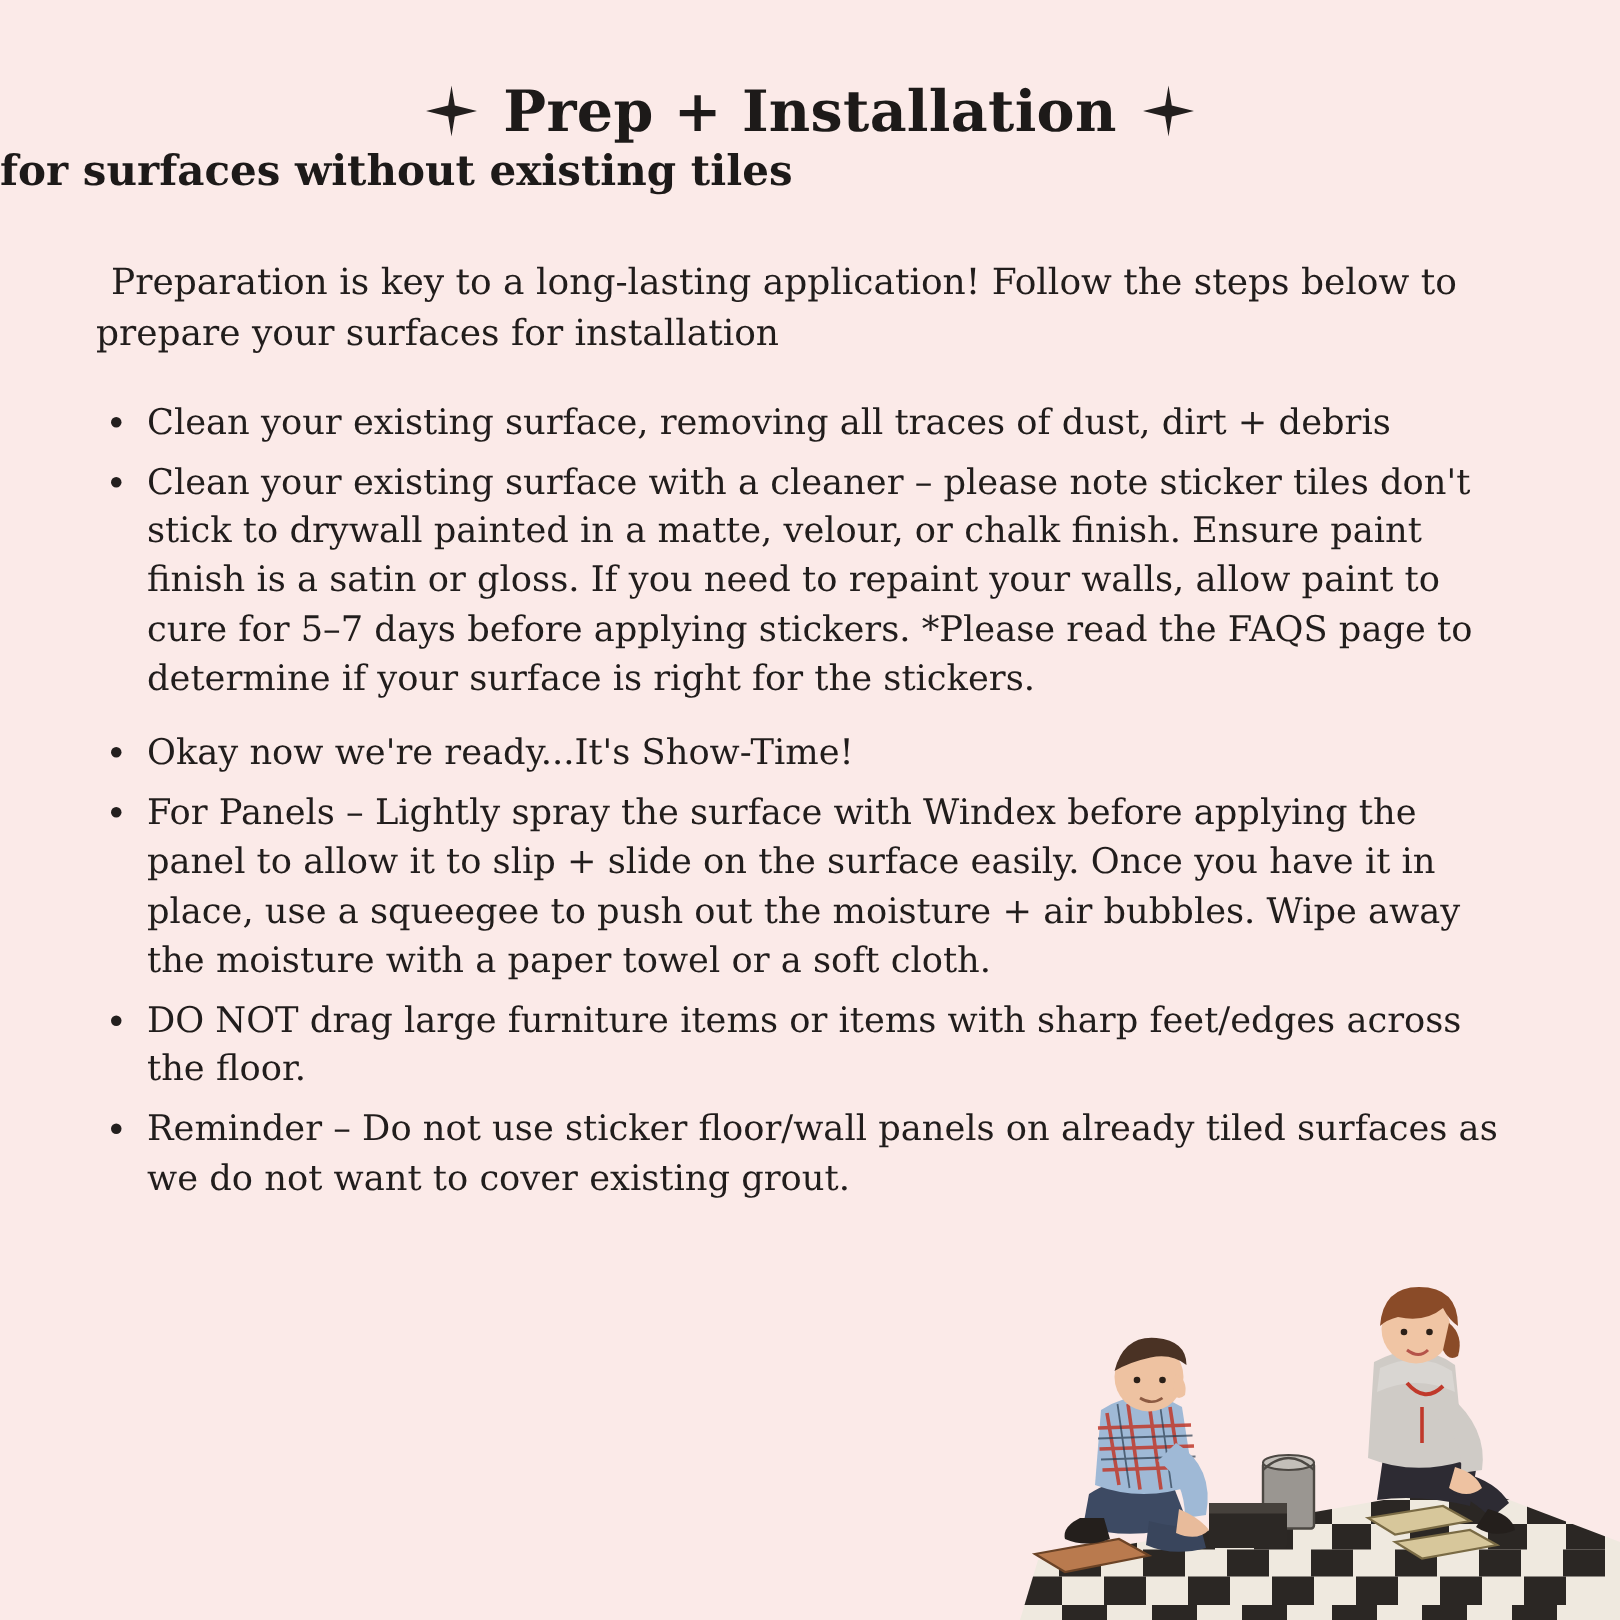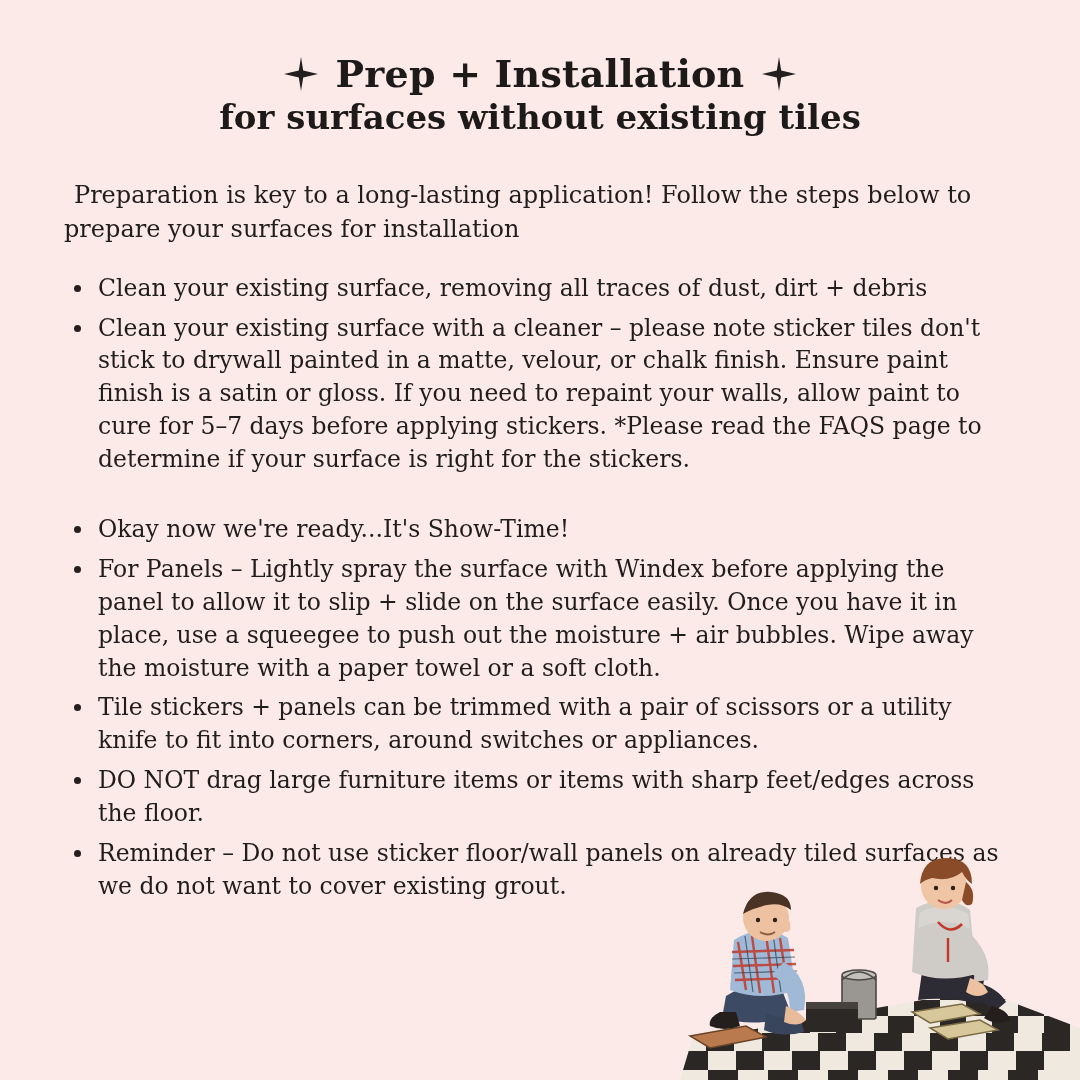--- a/index.html
+++ b/index.html
@@ -17,40 +17,39 @@
   }
 
   .page {
     position: absolute;
     inset: 0;
   }
 
   
   .header {
     padding-top: 52px;
-    text-align: center;
   }
   .title-line {
     display: flex;
     align-items: center;
     justify-content: center;
     gap: 18px;
   }
   .title-main {
     font-family: "DejaVu Serif", serif;
     font-weight: bold;
     font-size: 38px;
     letter-spacing: 0.2px;
     line-height: 1.16;
     color: #1d1a19;
   }
   .title-sub {
     font-family: "DejaVu Serif", serif;
     font-weight: bold;
-    font-size: 34px;
+    font-size: 28px;
     line-height: 1.16;
     color: #1d1a19;
     margin-top: 2px;
   }
   .sparkle {
     display: inline-block;
     width: 34px;
     height: 34px;
     position: relative;
     flex: 0 0 auto;
@@ -67,21 +66,21 @@
     text-indent: 10px;
   }
 
   
   ul.steps {
     margin: 26px 0 0 0;
     padding: 0 70px 0 96px;
     list-style: none;
   }
   ul.steps.second {
-    margin-top: 37px;
+    margin-top: 16px;
   }
   ul.steps li {
     position: relative;
     font-family: "DejaVu Serif", serif;
     font-size: 23.5px;
     line-height: 1.40;
     color: #211d1c;
     margin-bottom: 7px;
     padding-left: 2px;
   }
@@ -132,21 +131,20 @@
   <div class="intro">Preparation is key to a long-lasting application!  Follow the steps below to prepare your surfaces for installation</div>
 
   <ul class="steps">
     <li>Clean your existing surface, removing all traces of dust, dirt + debris</li>
     <li>Clean your existing surface with a cleaner – please note sticker tiles don't stick to drywall painted in a matte, velour, or chalk finish.  Ensure paint finish is a satin or gloss.   If you need to repaint your walls, allow paint to cure for 5–7 days before applying stickers. *Please read the FAQS page to determine if your surface is right for the stickers.</li>
   </ul>
 
   <ul class="steps second">
     <li>Okay now we're ready...It's Show-Time!</li>
     <li>For Panels – Lightly spray the surface with Windex before applying the panel to allow it to slip + slide on the surface easily.  Once you have it in place, use a squeegee to push out the moisture + air bubbles.   Wipe away the moisture with a paper towel or a soft cloth.</li>
-    <li>Tile stickers + panels can be trimmed with a pair of scissors or a utility knife to fit into corners, around switches or appliances.</li>
     <li>DO NOT drag large furniture items or items with sharp feet/edges across the floor.</li>
     <li>Reminder – Do not use sticker floor/wall panels on already tiled surfaces as we do not want to cover existing grout.</li>
   </ul>
 
   <div class="illustration">
     <svg width="400" height="290" viewBox="0 0 400 290">
       <defs>
         <clipPath id="floorclip">
           <path d="M12 250 L300 200 L400 238 L400 290 L0 290 Z"></path>
         </clipPath>

